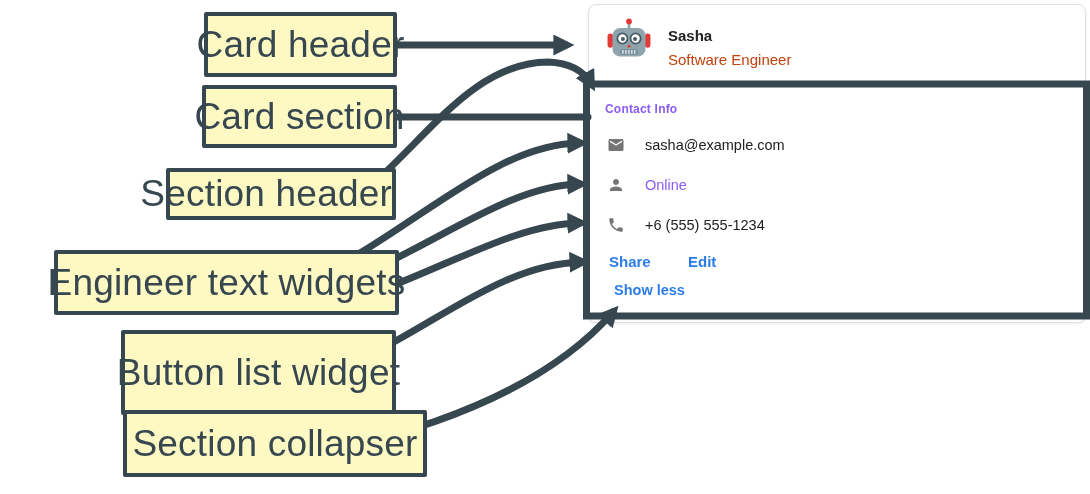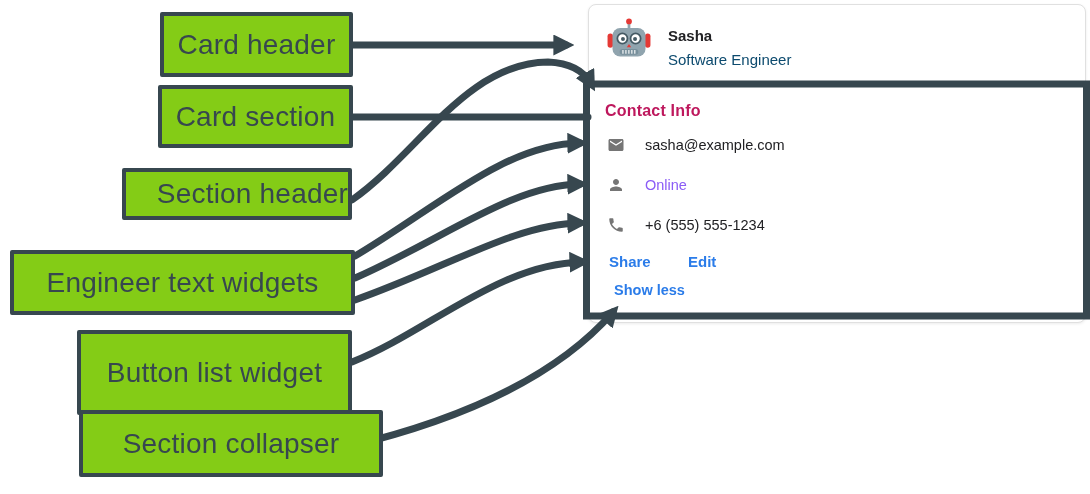--- a/index.html
+++ b/index.html
@@ -4,24 +4,24 @@
 <style>
   * { box-sizing: border-box; }
   html,body { margin:0; padding:0; }
   body {
     width:1090px; height:494px; position:relative; background:#ffffff;
     font-family:"Liberation Sans", sans-serif; overflow:hidden;
   }
 
   
   .label-box {
-    position:absolute; background:#84cc16; border:4px solid #37474F;
+    position:absolute; background:#fef9c3; border:4px solid #37474F;
     border-radius:2px; color:#37474F; display:flex; align-items:center;
-    justify-content:center; font-size:28px; letter-spacing:0.2px;
-    z-index:10; white-space:nowrap;
+    justify-content:center; font-size:37px; letter-spacing:0.2px;
+    z-index:10; white-space:nowrap;margin-left:44px;
   }
 
   
   #arrows {
     position:absolute; left:0; top:0; width:1090px; height:494px;
     z-index:5; pointer-events:none;
   }
   .arrow {
     fill:none; stroke:#37474F; stroke-width:7; stroke-linecap:round;
   }
@@ -33,26 +33,26 @@
     background:#ffffff; border:1px solid #e0e0e0; border-radius:8px;
     box-shadow:0 1px 3px rgba(0,0,0,0.08); z-index:1;
   }
   .card-header { position:absolute; left:0; top:0; width:100%; height:80px; }
   .avatar { position:absolute; left:18px; top:12px; width:44px; height:44px; }
   .person-name {
     position:absolute; left:79px; top:22px; font-size:15px; font-weight:bold;
     color:#212124;
   }
   .person-subtitle {
-    position:absolute; left:79px; top:46px; font-size:15px; color:#0c4a6e;
+    position:absolute; left:79px; top:46px; font-size:15px; color:#c2410c;
   }
 
   .section-title {
-    position:absolute; left:16px; top:97px; font-size:16px; font-weight:bold;
-    color:#be185d; letter-spacing:0.2px;
+    position:absolute; left:16px; top:97px; font-size:12px; font-weight:bold;
+    color:#8b5cf6; letter-spacing:0.2px;
   }
   .info-row {
     position:absolute; left:18px; height:22px; display:flex;
     align-items:center; font-size:14.5px; color:#212124;
   }
   .info-row .row-icon { width:18px; height:18px; margin-right:20px; flex:0 0 18px; }
   .row-email  { top:129px; }
   .row-status { top:169px; }
   .row-phone  { top:209px; }
   .status-text { color:#8b5cf6; }

